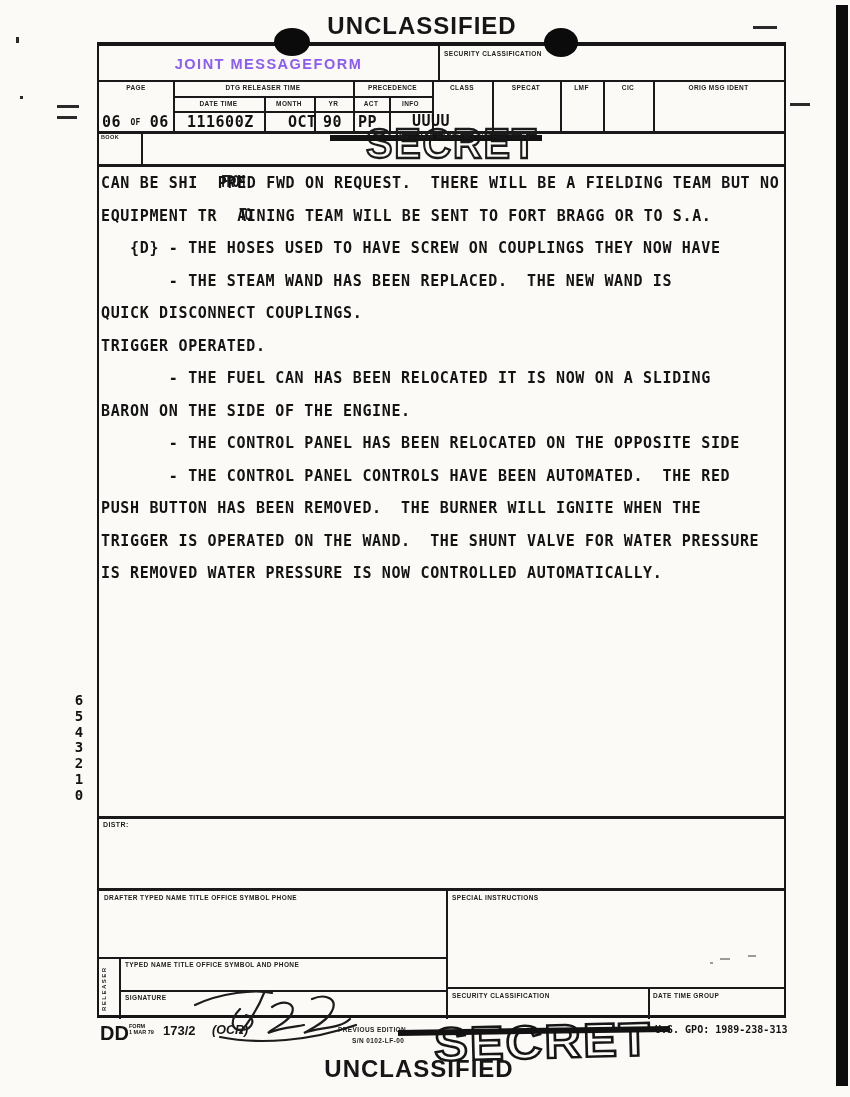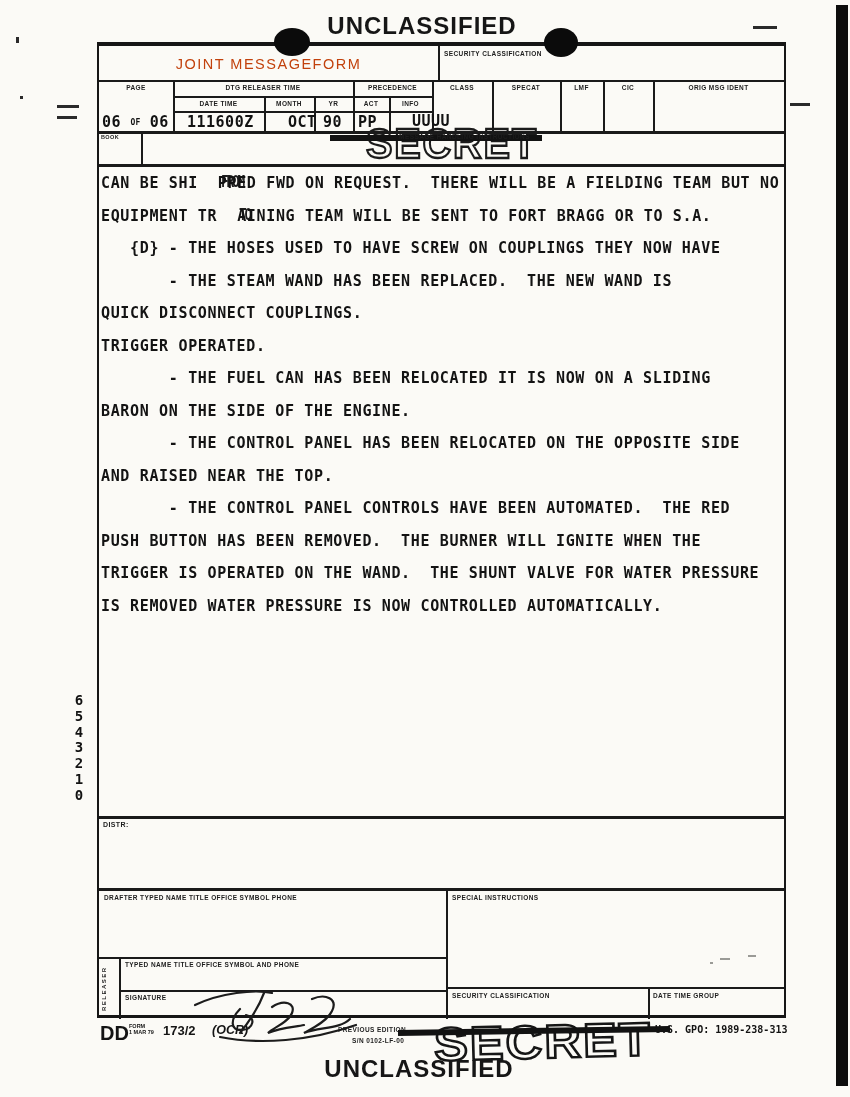--- a/index.html
+++ b/index.html
@@ -6,21 +6,21 @@
   .page{position:relative;width:850px;height:1097px;background:#fbfaf6;overflow:hidden;
         font-family:"Liberation Sans",sans-serif;color:#141414;}
   .abs{position:absolute;}
   .hl{position:absolute;background:#1a1a1a;height:2px;}
   .vl{position:absolute;background:#1a1a1a;width:2px;}
   .banner{font-weight:bold;font-size:24px;letter-spacing:1px;text-align:center;color:#161616;}
   .form{position:absolute;left:97px;top:42px;width:689px;height:976px;
         border:2px solid #161616;border-top-width:4px;border-bottom-width:3px;box-sizing:border-box;}
   .lbl{position:absolute;font-size:6.5px;font-weight:bold;letter-spacing:0.4px;color:#1d1d1d;white-space:nowrap;}
   .lblc{text-align:center;}
-  .title{position:absolute;font-size:14.5px;font-weight:normal;letter-spacing:1.5px;color:#c2410c;}
+  .title{position:absolute;font-size:14.5px;font-weight:bold;letter-spacing:1.5px;color:#8b5cf6;}
   .mono{font-family:"DejaVu Sans Mono","Liberation Mono",monospace;font-weight:bold;color:#121212;}
   .val{position:absolute;font-size:15px;letter-spacing:0.5px;white-space:nowrap;z-index:3;}
   .of-small{font-size:8px;vertical-align:2px;letter-spacing:0;}
   .body-text{position:absolute;left:2px;top:128px;width:684px;z-index:4;}
   .bline{white-space:pre;height:32.5px;font-family:"DejaVu Sans Mono","Liberation Mono",monospace;
          font-weight:bold;font-size:15px;letter-spacing:0.65px;color:#131313;}
   .ovr{position:relative;display:inline-block;margin-left:20px;}
   .ovr-top{position:absolute;left:1px;top:-1px;letter-spacing:-2.5px;transform:scaleX(0.85);opacity:0.95;}
   .margin-nums{position:absolute;left:70px;top:693px;width:18px;text-align:center;z-index:2;}
   .margin-nums div{height:15.8px;line-height:15.8px;font-size:14px;}
@@ -108,21 +108,20 @@
     <div class="body-text">
         <div class="bline"><span>CAN BE SHI</span><span class="ovr"><span>PPED</span><span class="ovr-top">FROM</span></span><span> FWD ON REQUEST.  THERE WILL BE A FIELDING TEAM BUT NO</span></div>
         <div class="bline"><span>EQUIPMENT TR</span><span class="ovr"><span>A</span><span class="ovr-top">TO</span></span><span>INING TEAM WILL BE SENT TO FORT BRAGG OR TO S.A.</span></div>
         <div class="bline">   {D} - THE HOSES USED TO HAVE SCREW ON COUPLINGS THEY NOW HAVE</div>
         <div class="bline">       - THE STEAM WAND HAS BEEN REPLACED.  THE NEW WAND IS</div>
         <div class="bline">QUICK DISCONNECT COUPLINGS.</div>
         <div class="bline">TRIGGER OPERATED.</div>
         <div class="bline">       - THE FUEL CAN HAS BEEN RELOCATED IT IS NOW ON A SLIDING</div>
         <div class="bline">BARON ON THE SIDE OF THE ENGINE.</div>
         <div class="bline">       - THE CONTROL PANEL HAS BEEN RELOCATED ON THE OPPOSITE SIDE</div>
-        <div class="bline">AND RAISED NEAR THE TOP.</div>
         <div class="bline">       - THE CONTROL PANEL CONTROLS HAVE BEEN AUTOMATED.  THE RED</div>
         <div class="bline">PUSH BUTTON HAS BEEN REMOVED.  THE BURNER WILL IGNITE WHEN THE</div>
         <div class="bline">TRIGGER IS OPERATED ON THE WAND.  THE SHUNT VALVE FOR WATER PRESSURE</div>
         <div class="bline">IS REMOVED WATER PRESSURE IS NOW CONTROLLED AUTOMATICALLY.</div>
       </div>
 
     <div class="hl" style="left:0;top:770px;width:685px;height:3px;"></div>
     <div class="lbl" style="left:4px;top:775px;font-size:7px;">DISTR:</div>
 
     <div class="hl" style="left:0;top:842px;width:685px;height:3px;"></div>

